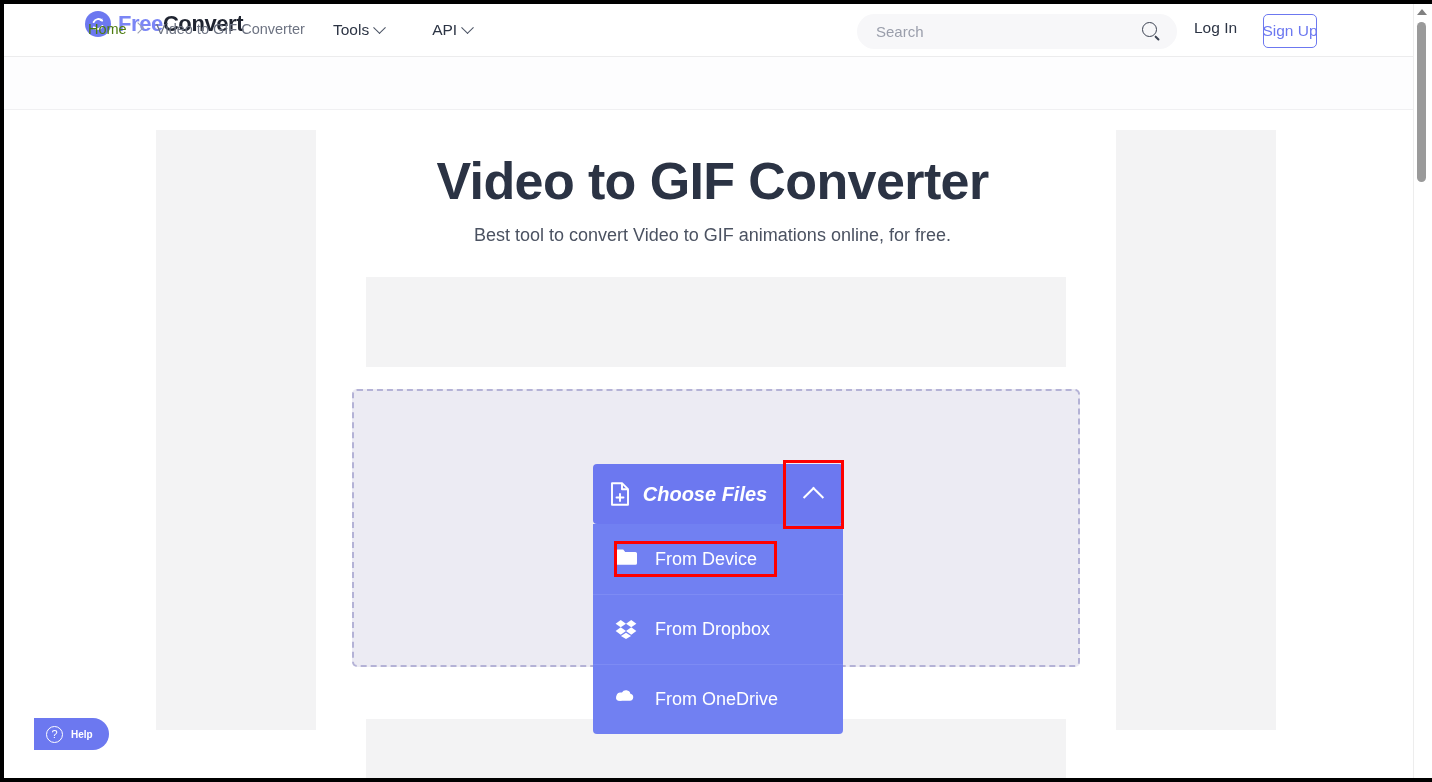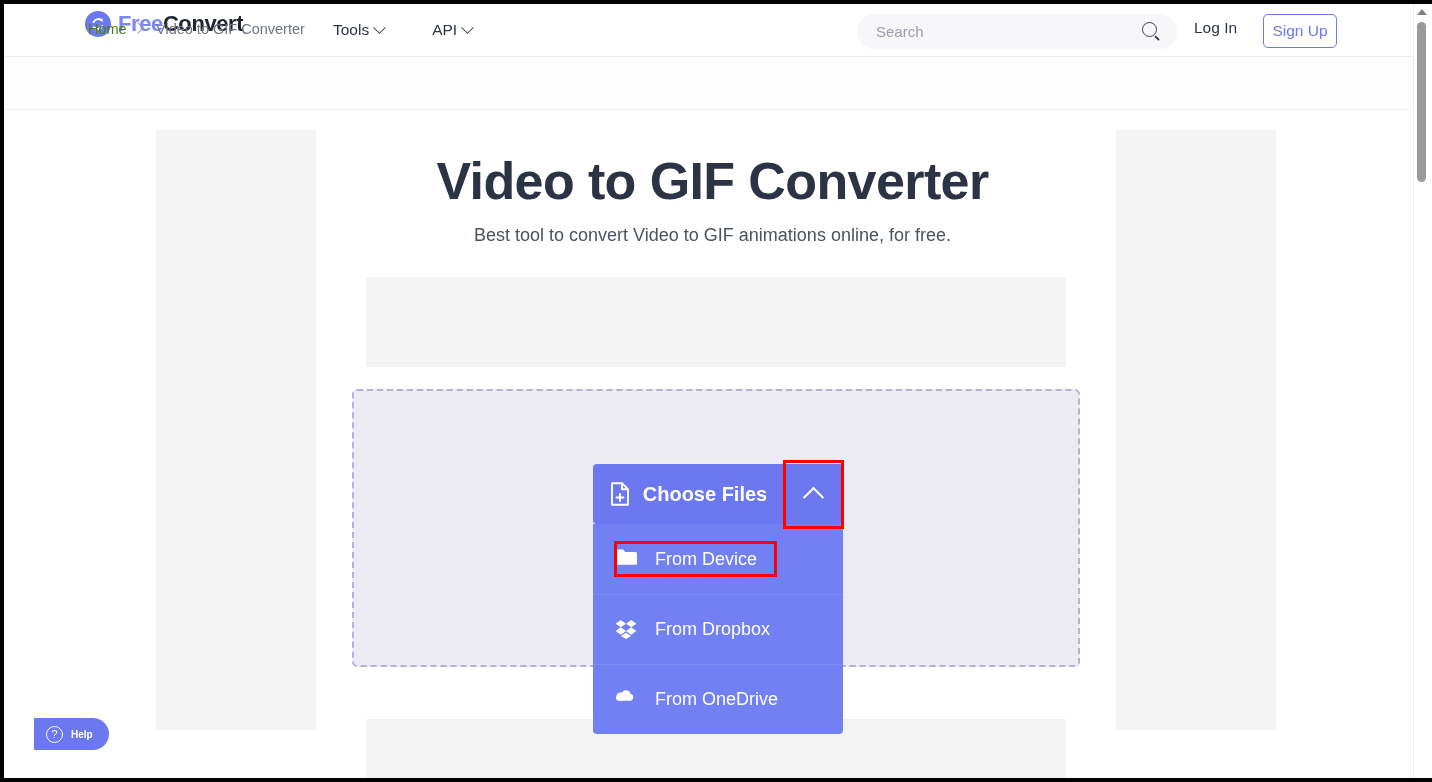--- a/index.html
+++ b/index.html
@@ -112,21 +112,21 @@
     border-radius: 1px;
   }
 
   .login-btn {
     position: absolute; left: 1190px; top: 15px;
     font-size: 15.5px; color: #2c3444; cursor: pointer;
     white-space: nowrap;
   }
   .signup-btn {
     position: absolute; left: 1259px; top: 10px;
-    width: 74px; height: 34px;
+    width: 54px; height: 34px;
     border: 1px solid #6c78f0; border-radius: 5px;
     color: #6c78f0; font-size: 15.5px;
     display: flex; align-items: center; justify-content: center;
     cursor: pointer; background: #fff; white-space: nowrap;
   }
 
   
   .crumbs {
     position: absolute; left: 0; top: 53px;
     width: 1417px; height: 53px;
@@ -180,21 +180,21 @@
     background: #ecebf3;
     border: 2px dashed #b4b2d6;
     border-radius: 5px;
   }
 
   
   .choose-group {
     position: absolute; left: 589px; top: 460px;
     width: 250px; z-index: 30;
   }
-  .choose-row { display: flex; height: 60px; }
+  .choose-row { display: flex; height: 60px; font-style: italic; }
   .choose-main {
     flex: 1; background: #6c78f0;
     display: flex; align-items: center; justify-content: center; gap: 13px;
     border-radius: 4px 0 0 4px;
     cursor: pointer;
   }
   .choose-label {
     color: #ffffff; font-size: 20px; font-weight: 700;
     white-space: nowrap;
   }

